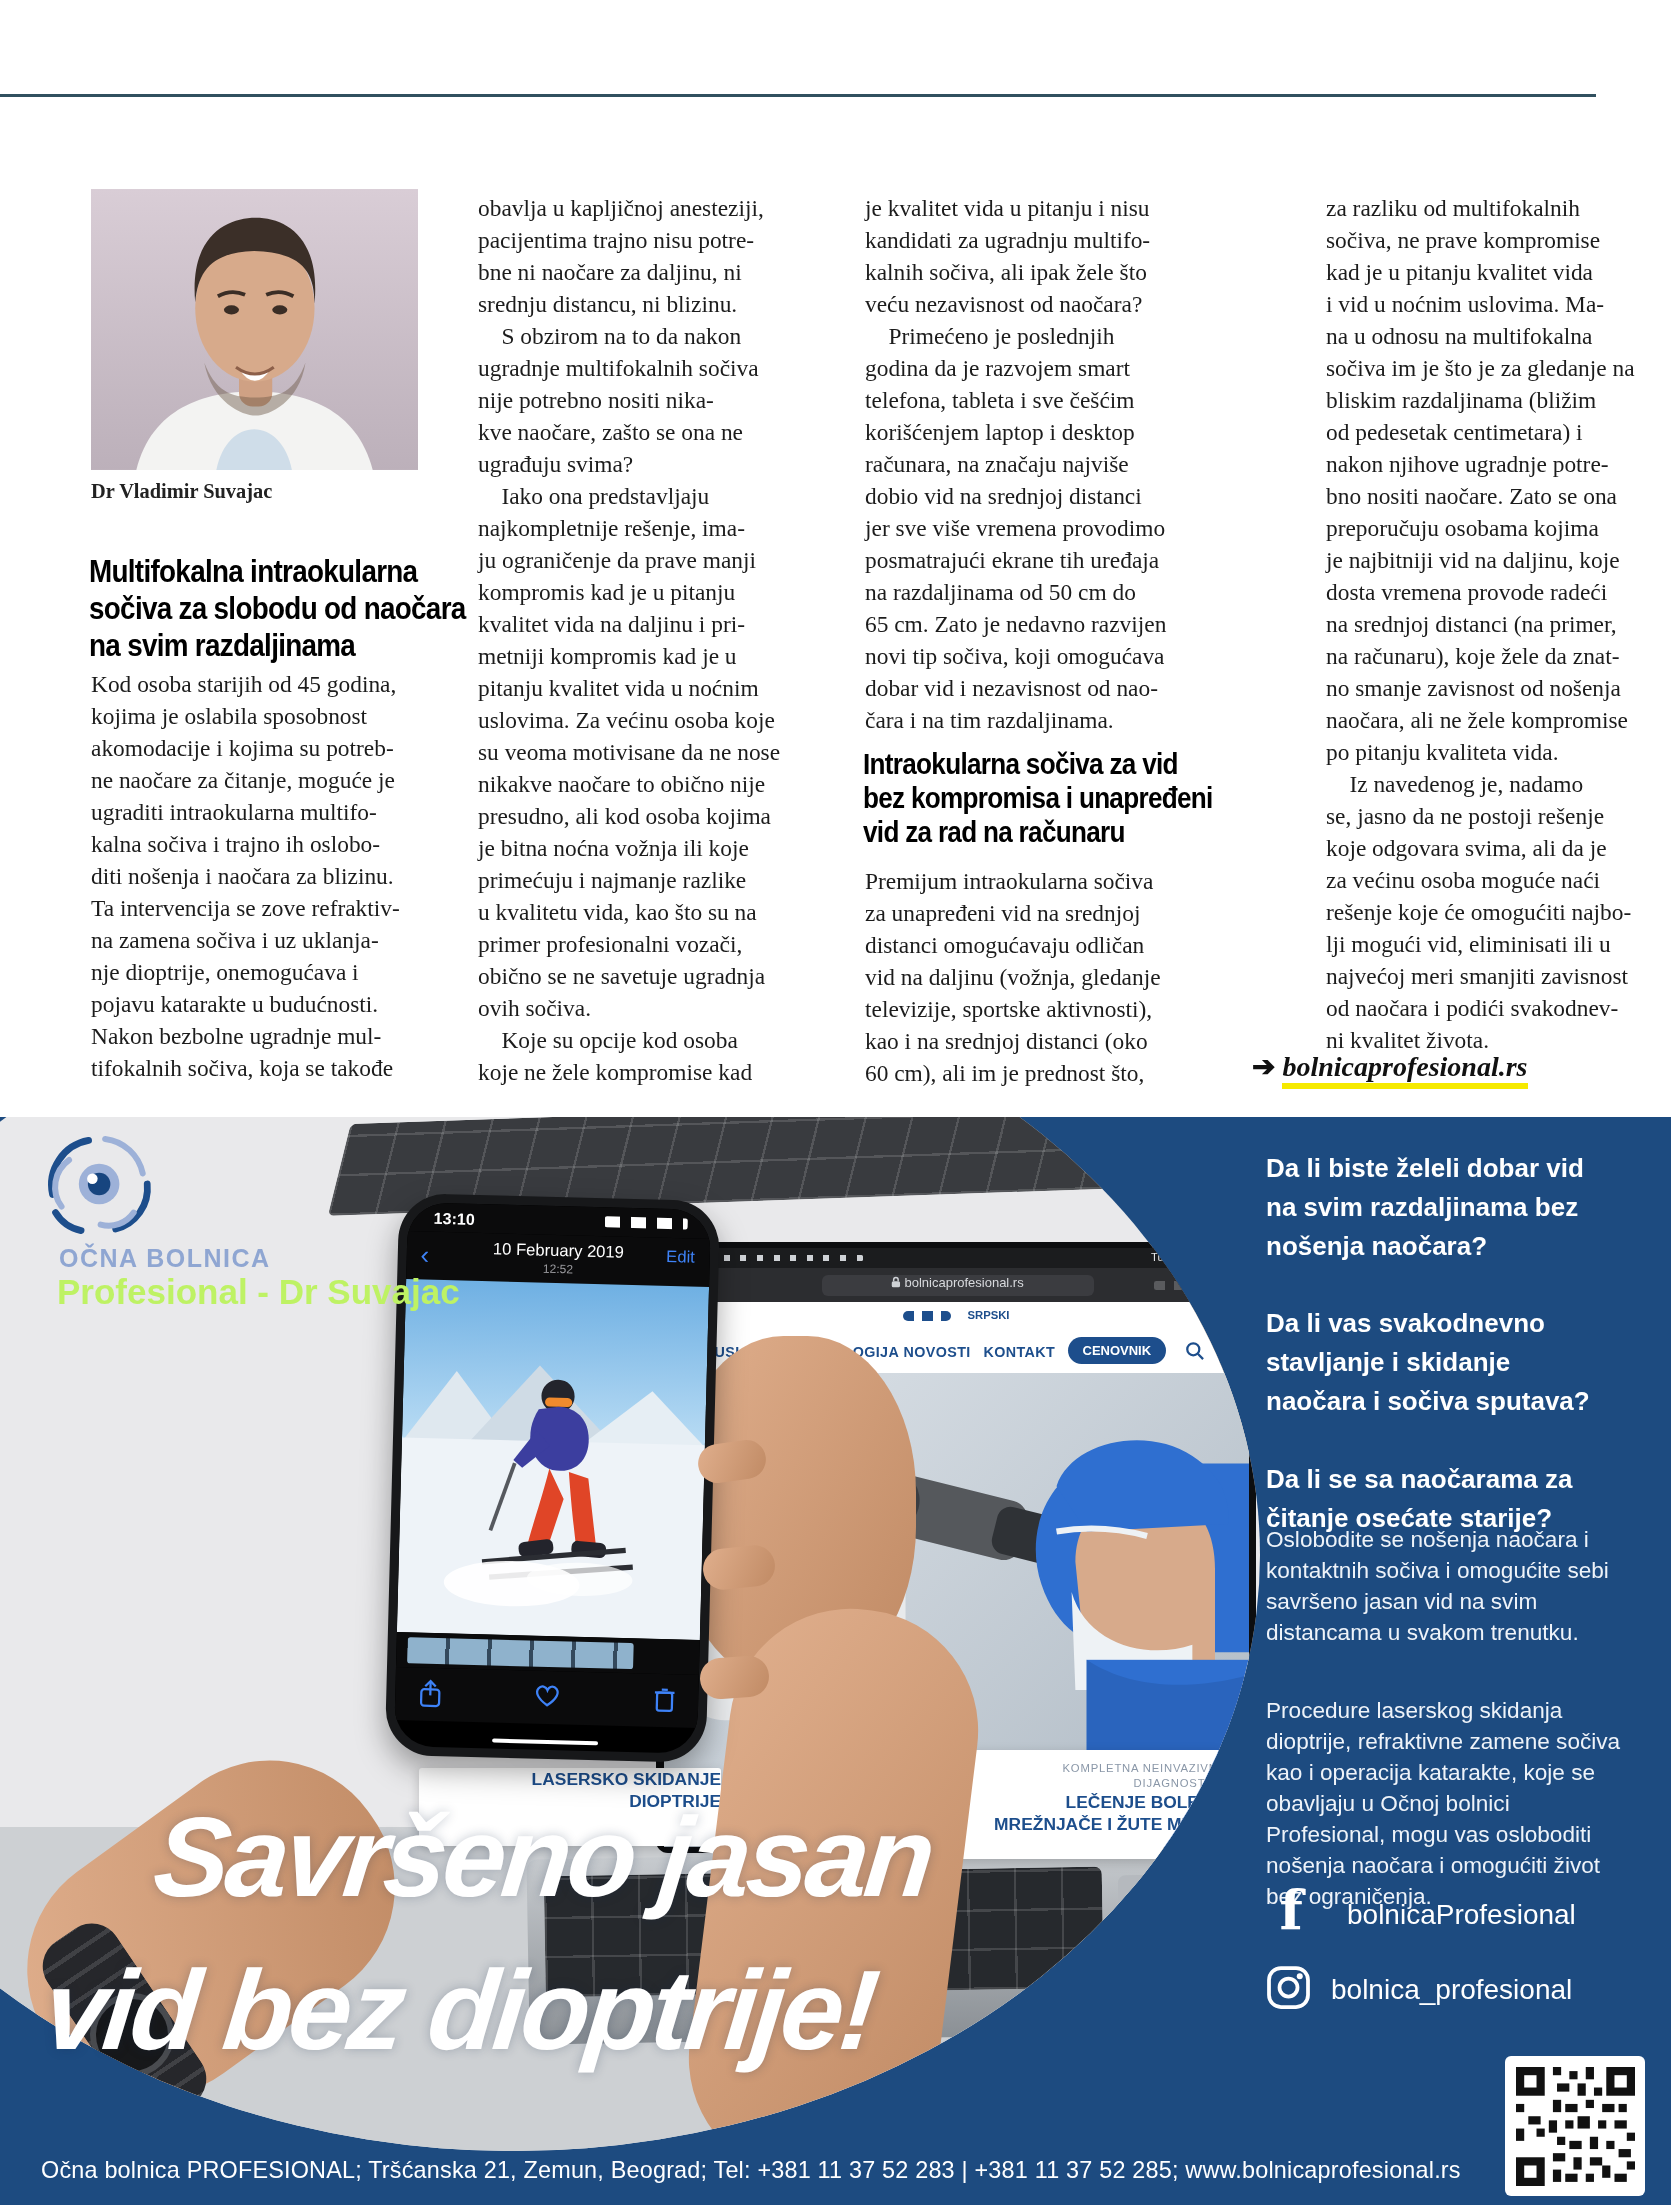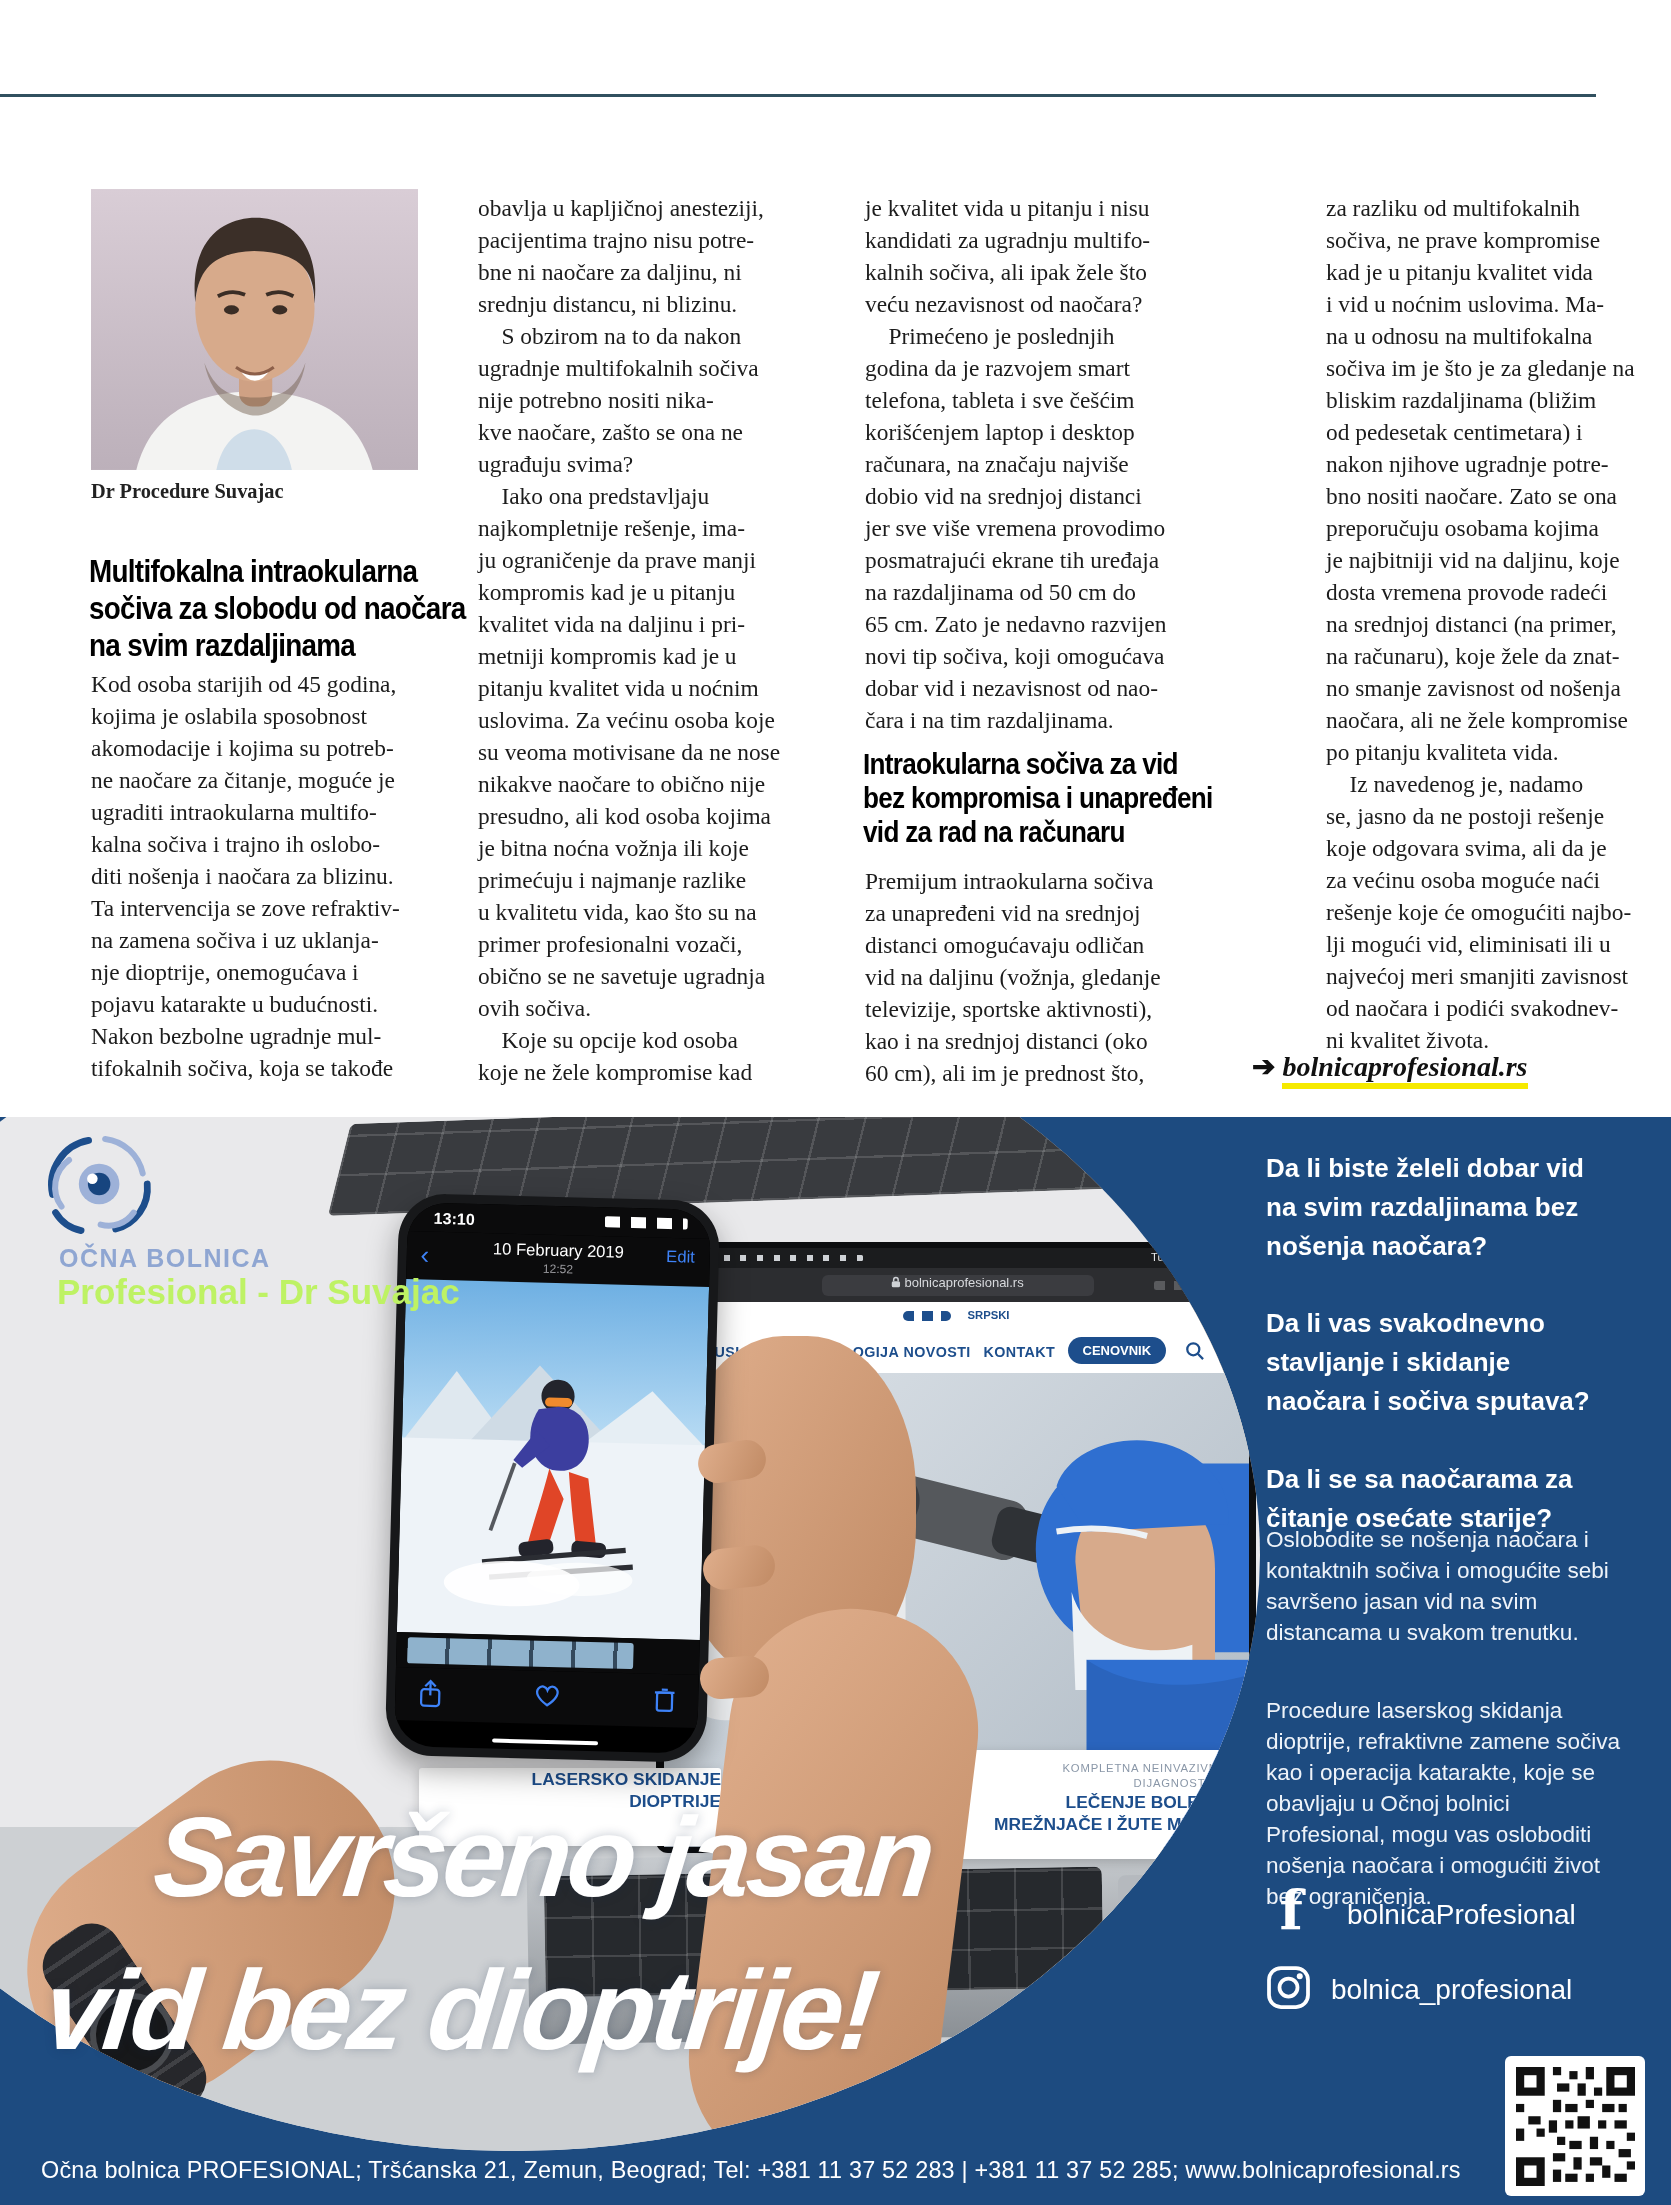--- a/index.html
+++ b/index.html
@@ -60,21 +60,21 @@
       <path d="M138 150 C 130 62 180 38 218 38 C 258 38 304 64 296 152 C 296 110 280 84 216 82 C 160 84 142 108 138 150 Z" fill="#3b2f28"></path>
       <path d="M150 230 C 160 282 200 300 218 300 C 236 300 276 282 284 230 C 270 268 250 276 217 276 C 184 276 164 266 150 230 Z" fill="#6d5847" opacity=".45"></path>
       <ellipse cx="186" cy="160" rx="10" ry="6" fill="#3a2d25"></ellipse>
       <ellipse cx="250" cy="160" rx="10" ry="6" fill="#3a2d25"></ellipse>
       <path d="M168 142 q 18 -10 36 -2" stroke="#3a2d25" stroke-width="5" fill="none"></path>
       <path d="M232 140 q 18 -8 36 2" stroke="#3a2d25" stroke-width="5" fill="none"></path>
       <path d="M196 238 q 21 14 42 0 q -10 16 -21 16 q -11 0 -21 -16 Z" fill="#fff"></path>
       <path d="M192 236 q 25 18 50 0" stroke="#8c5f49" stroke-width="4" fill="none"></path>
     </svg>
   </div>
-  <div class="abs caption" style="left:91px;top:480px;">Dr Procedure Suvajac</div>
+  <div class="abs caption" style="left:91px;top:480px;">Dr Vladimir Suvajac</div>
 
   <div class="abs headline" style="left:89px;top:553px;">Multifokalna intraokularna
 sočiva za slobodu od naočara
 na svim razdaljinama</div>
   <div class="abs bodycol" style="left:91px;top:668px;">Kod osoba starijih od 45 godina,
 kojima je oslabila sposobnost
 akomodacije i kojima su potreb-
 ne naočare za čitanje, moguće je
 ugraditi intraokularna multifo-
 kalna sočiva i trajno ih oslobo-

